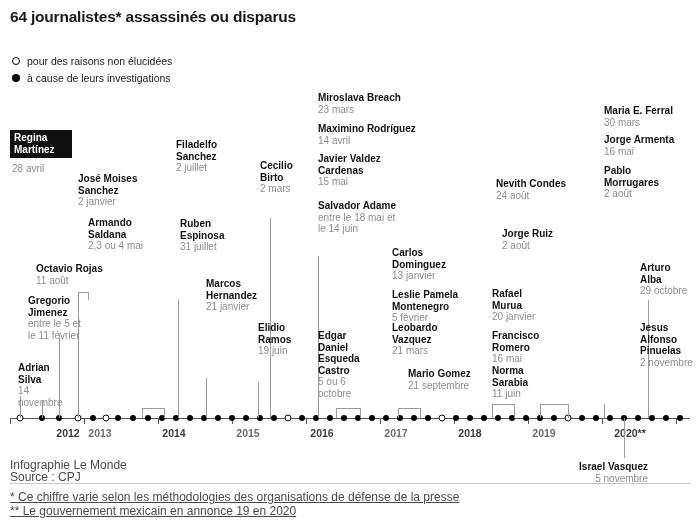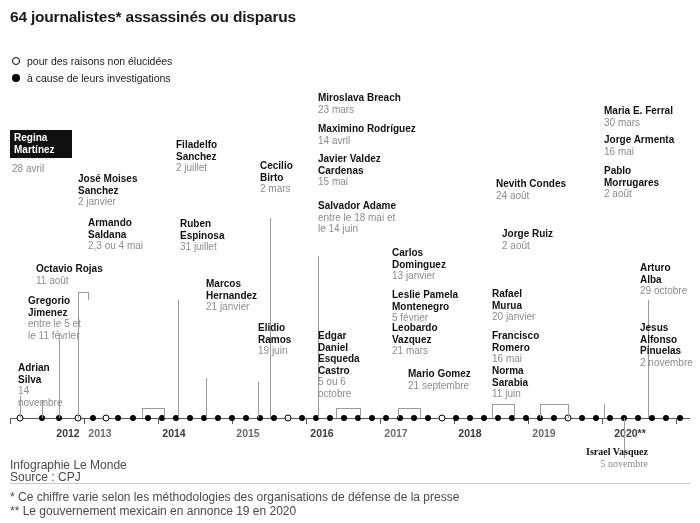--- a/index.html
+++ b/index.html
@@ -60,22 +60,22 @@
   .lab.hlbox{
     background:#111;color:#fff;padding:2px 4px 3px 4px;
   }
   .lab.hlbox .nm{color:#fff;}
   .hl-date{position:absolute;font-size:10px;color:#8c8c8c;}
 
   
   .foot{position:absolute;left:10px;font-size:12px;color:#4a4a4a;}
   .foot.f1{top:458px;}
   .foot.f2{top:470px;}
-  .foot.f3{top:490px;}
-  .foot.f4{top:504px;}
+  .foot.f3{top:490px;text-decoration:underline;}
+  .foot.f4{top:504px;text-decoration:underline;}
   .sep{position:absolute;left:10px;top:483px;width:680px;height:1px;background:#c9c9c9;}
 </style>
 </head>
 <body>
 
 <div class="wrap">
 
   <div class="title">64 journalistes* assassinés ou disparus</div>
 
   <div class="legend">
@@ -343,21 +343,21 @@
   <div class="lab" style="left:604px;top:134px;width:76px;">
     <span class="nm">Jorge Armenta</span>
     <span class="dt">16 mai</span>
   </div>
 
   <div class="lab" style="left:604px;top:105px;width:84px;">
     <span class="nm">Maria E. Ferral</span>
     <span class="dt">30 mars</span>
   </div>
 
-  <div class="lab" style="left:558px;top:446px;width:90px;text-align:right;font-family:Liberation Serif, serif;">
+  <div class="lab" style="left:558px;top:461px;width:90px;text-align:right;">
     <span class="nm">Israel Vasquez</span>
     <span class="dt">5 novembre</span>
   </div>
 
   <div class="foot f1"><span>Infographie Le Monde</span></div>
   <div class="foot f2">Source : CPJ</div>
   <div class="sep"></div>
   <div class="foot f3">* Ce chiffre varie selon les méthodologies des organisations de défense de la presse</div>
   <div class="foot f4">** Le gouvernement mexicain en annonce 19 en 2020</div>
 

